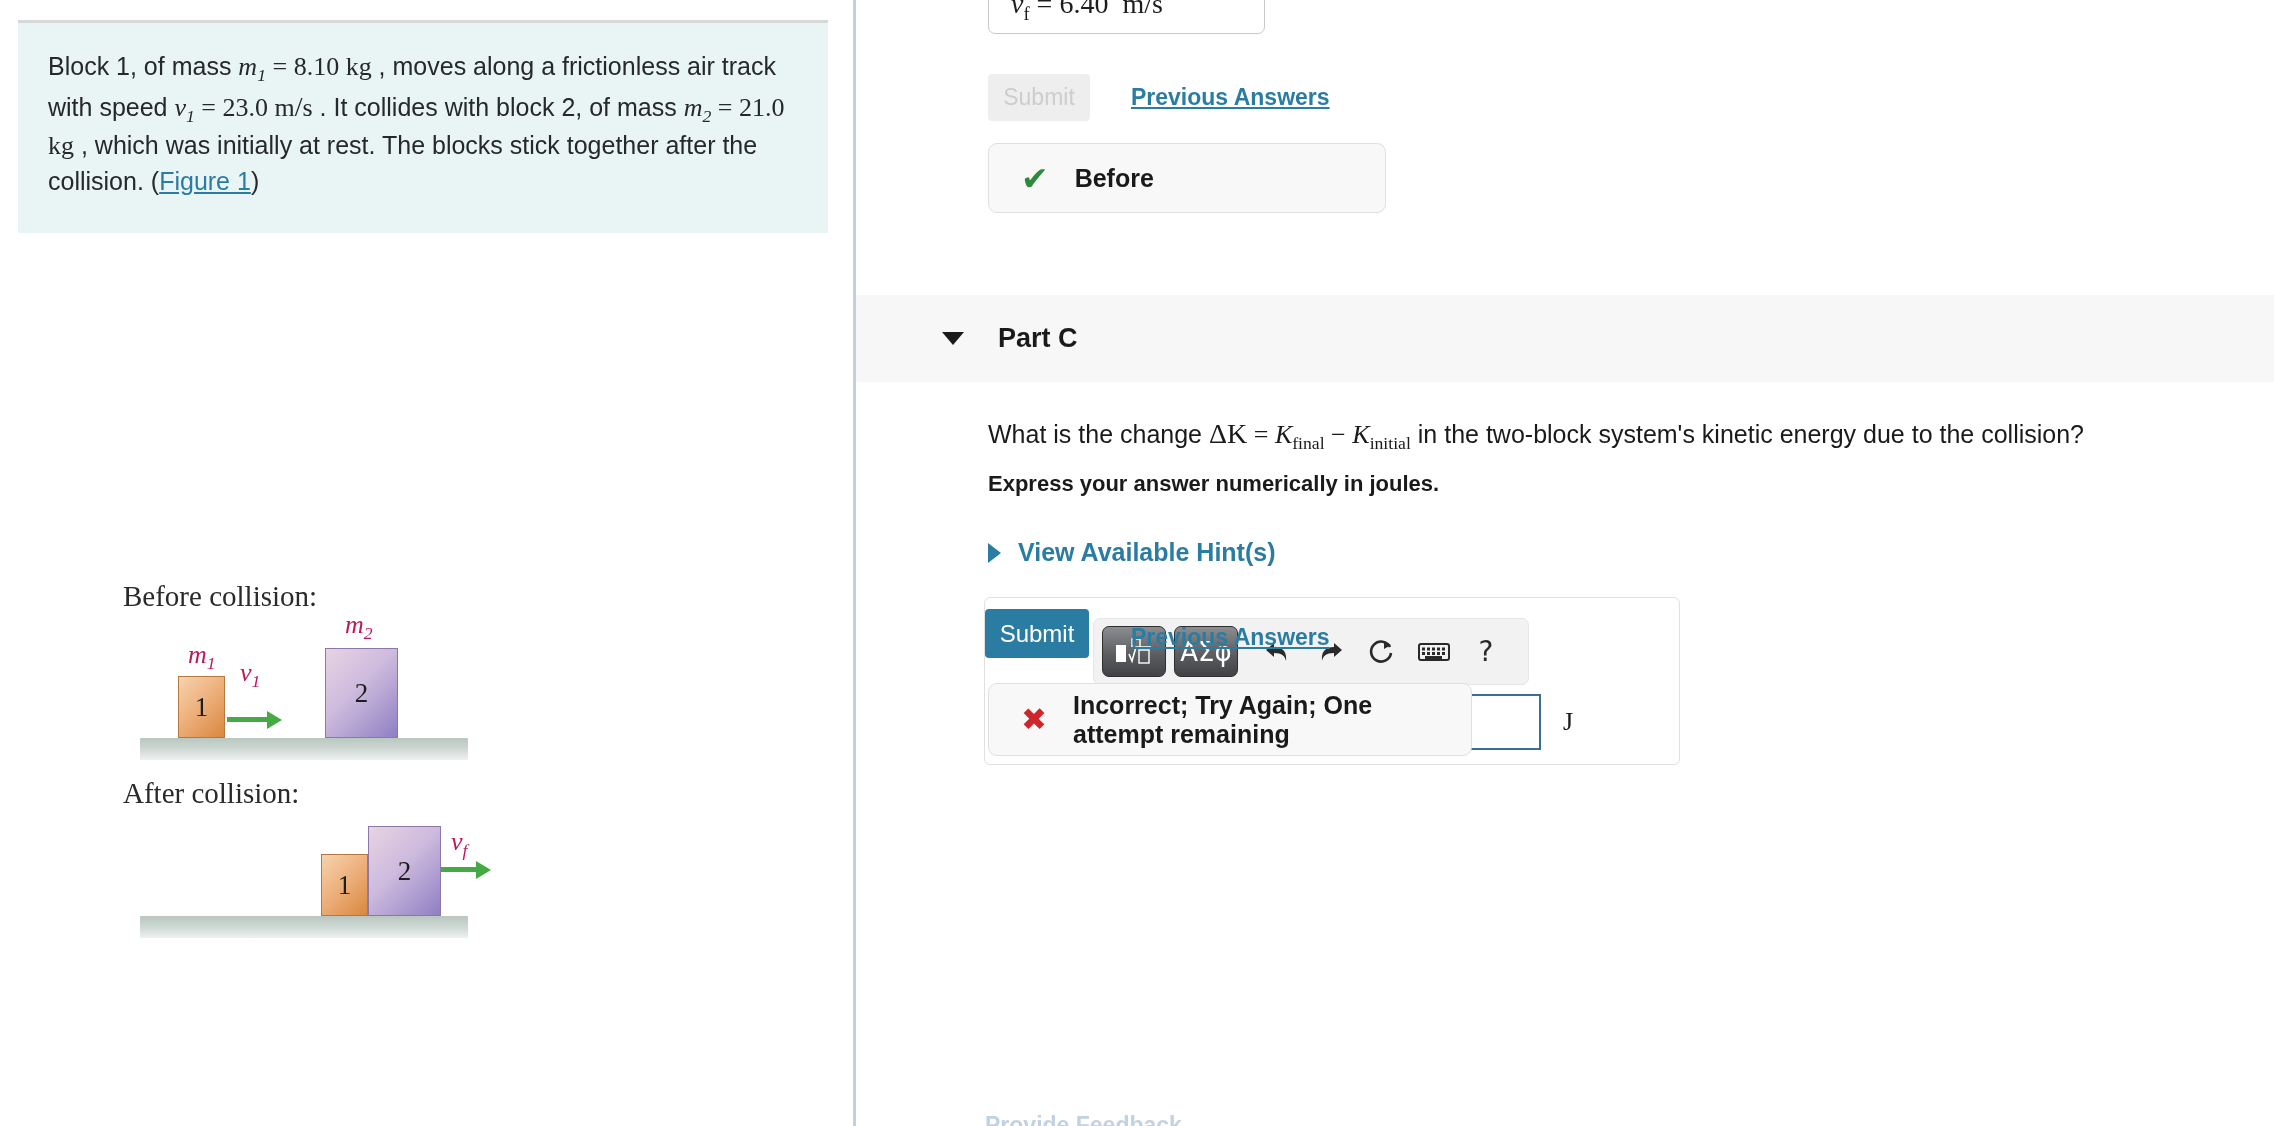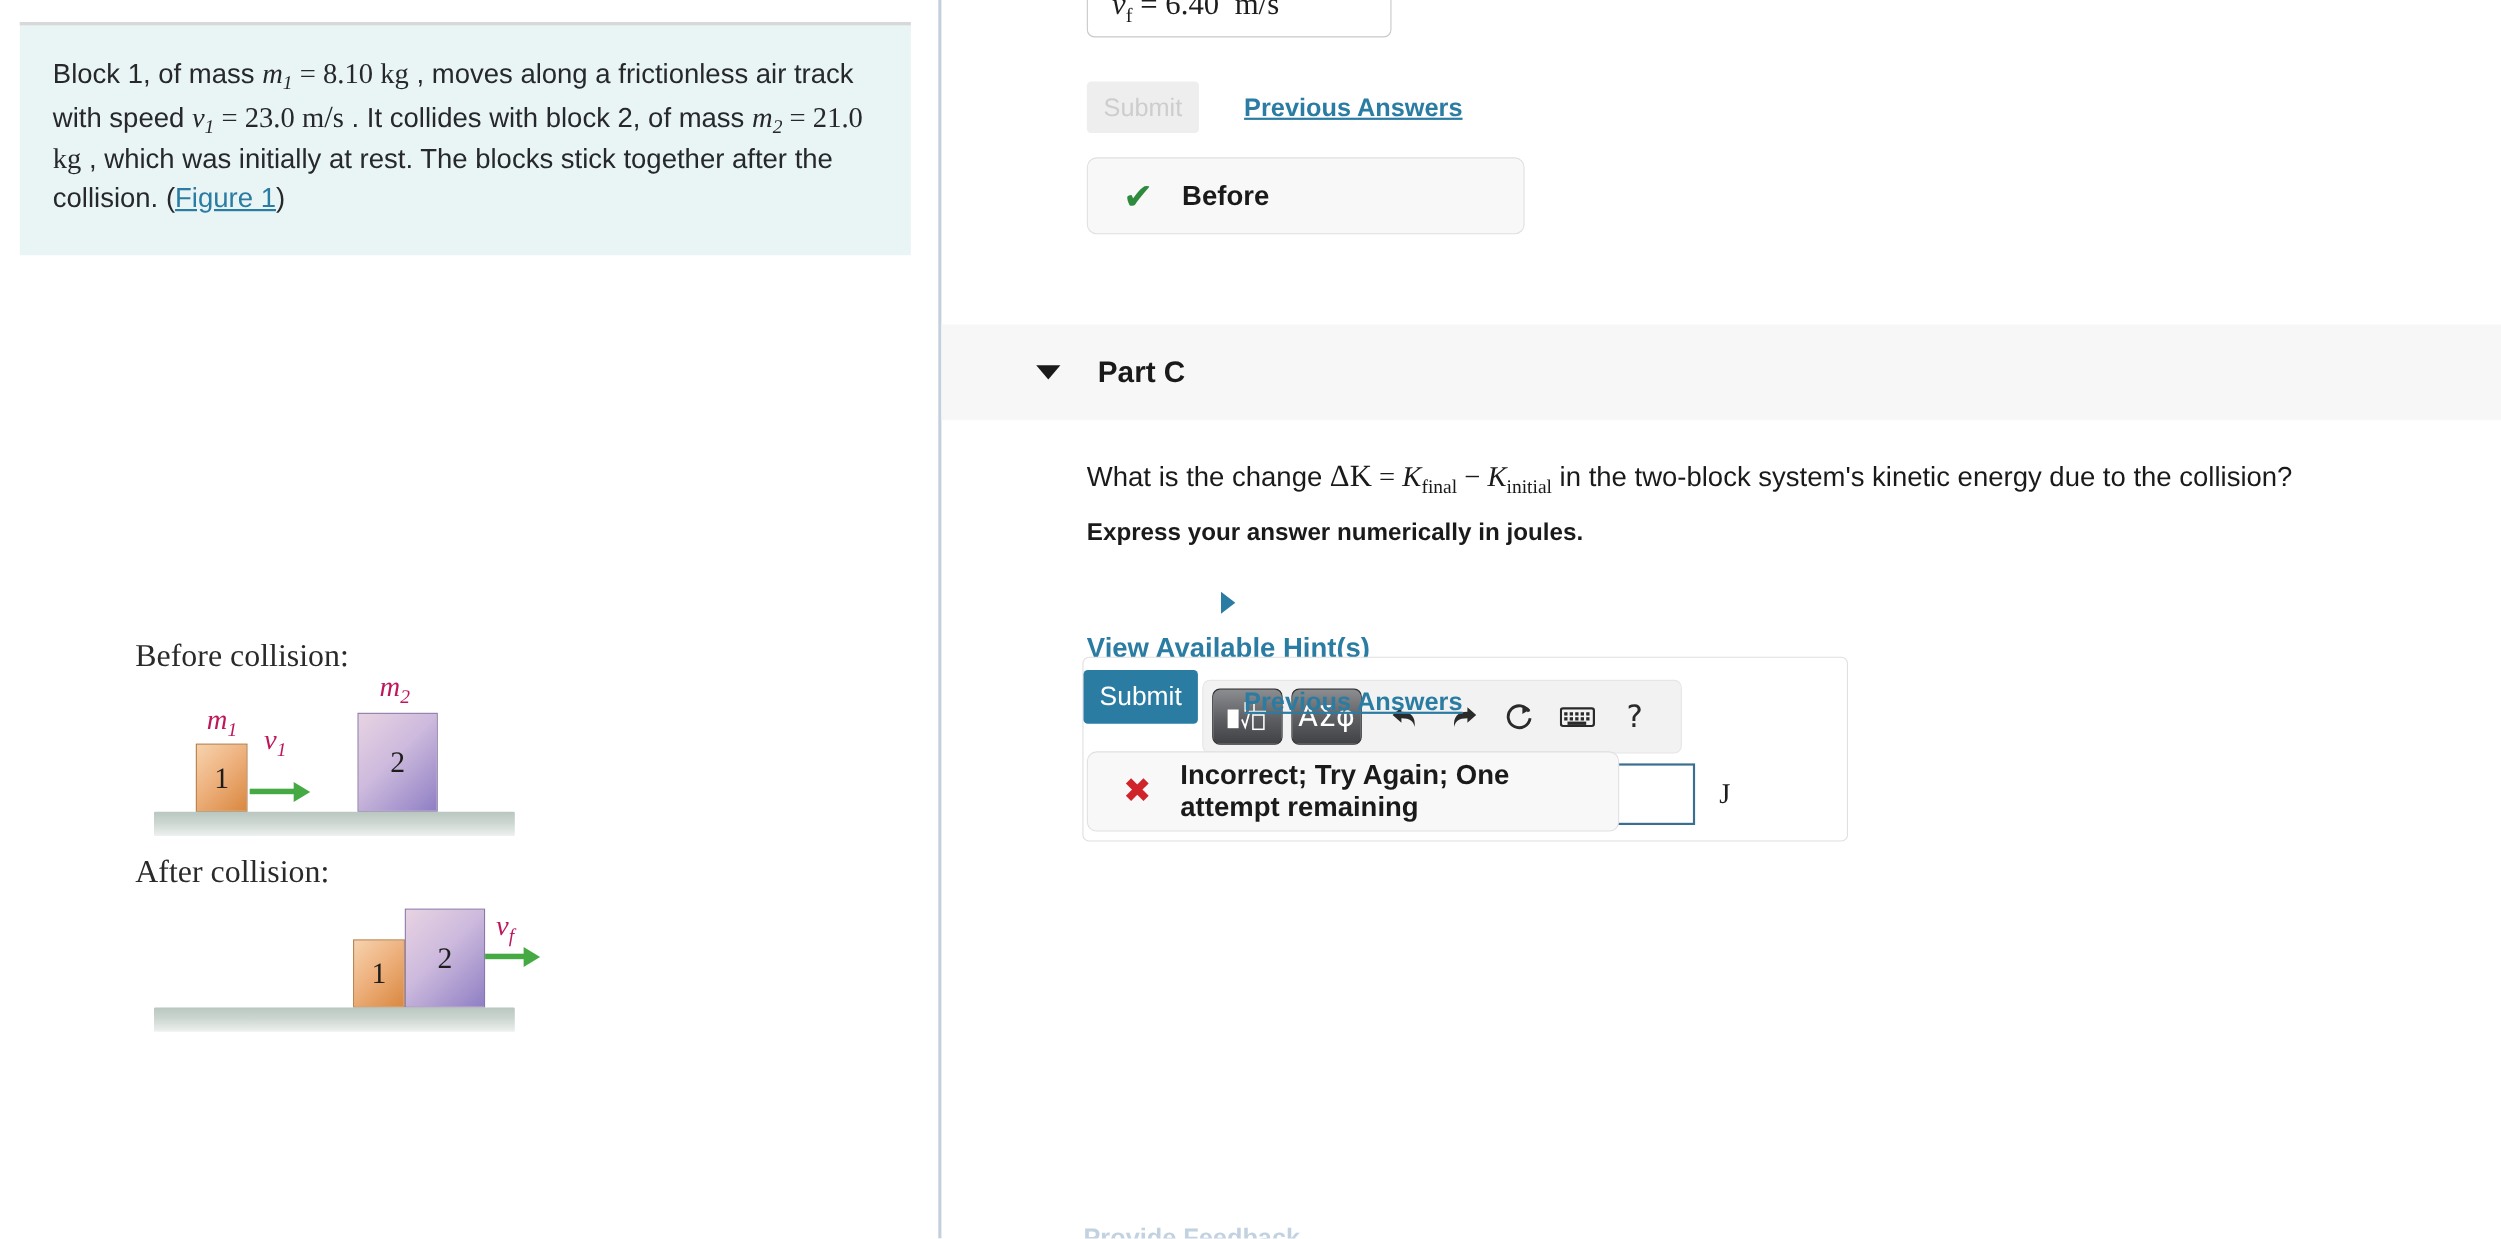--- a/index.html
+++ b/index.html
@@ -151,21 +151,21 @@
   .question {
     position: absolute; left: 132px; top: 418px;
     width: 1270px; font-size: 25px; color: #1a1a1a;
   }
   .express {
     position: absolute; left: 132px; top: 471px;
     font-size: 22px; font-weight: bold; color: #1a1a1a;
   }
   .hints {
     position: absolute; left: 132px; top: 538px;
-    display: flex; align-items: center; gap: 17px; cursor: pointer; flex-direction: column;
+    display: flex; align-items: center; gap: 17px; cursor: pointer;
   }
   .caret-right {
     width: 0; height: 0;
     border-top: 10px solid transparent; border-bottom: 10px solid transparent;
     border-left: 13px solid #2b7ca3;
   }
   .hints-label { color: #2b7ca3; font-size: 25px; font-weight: bold; }
 
   .answer-card {
     position: absolute; left: 128px; top: 597px;

